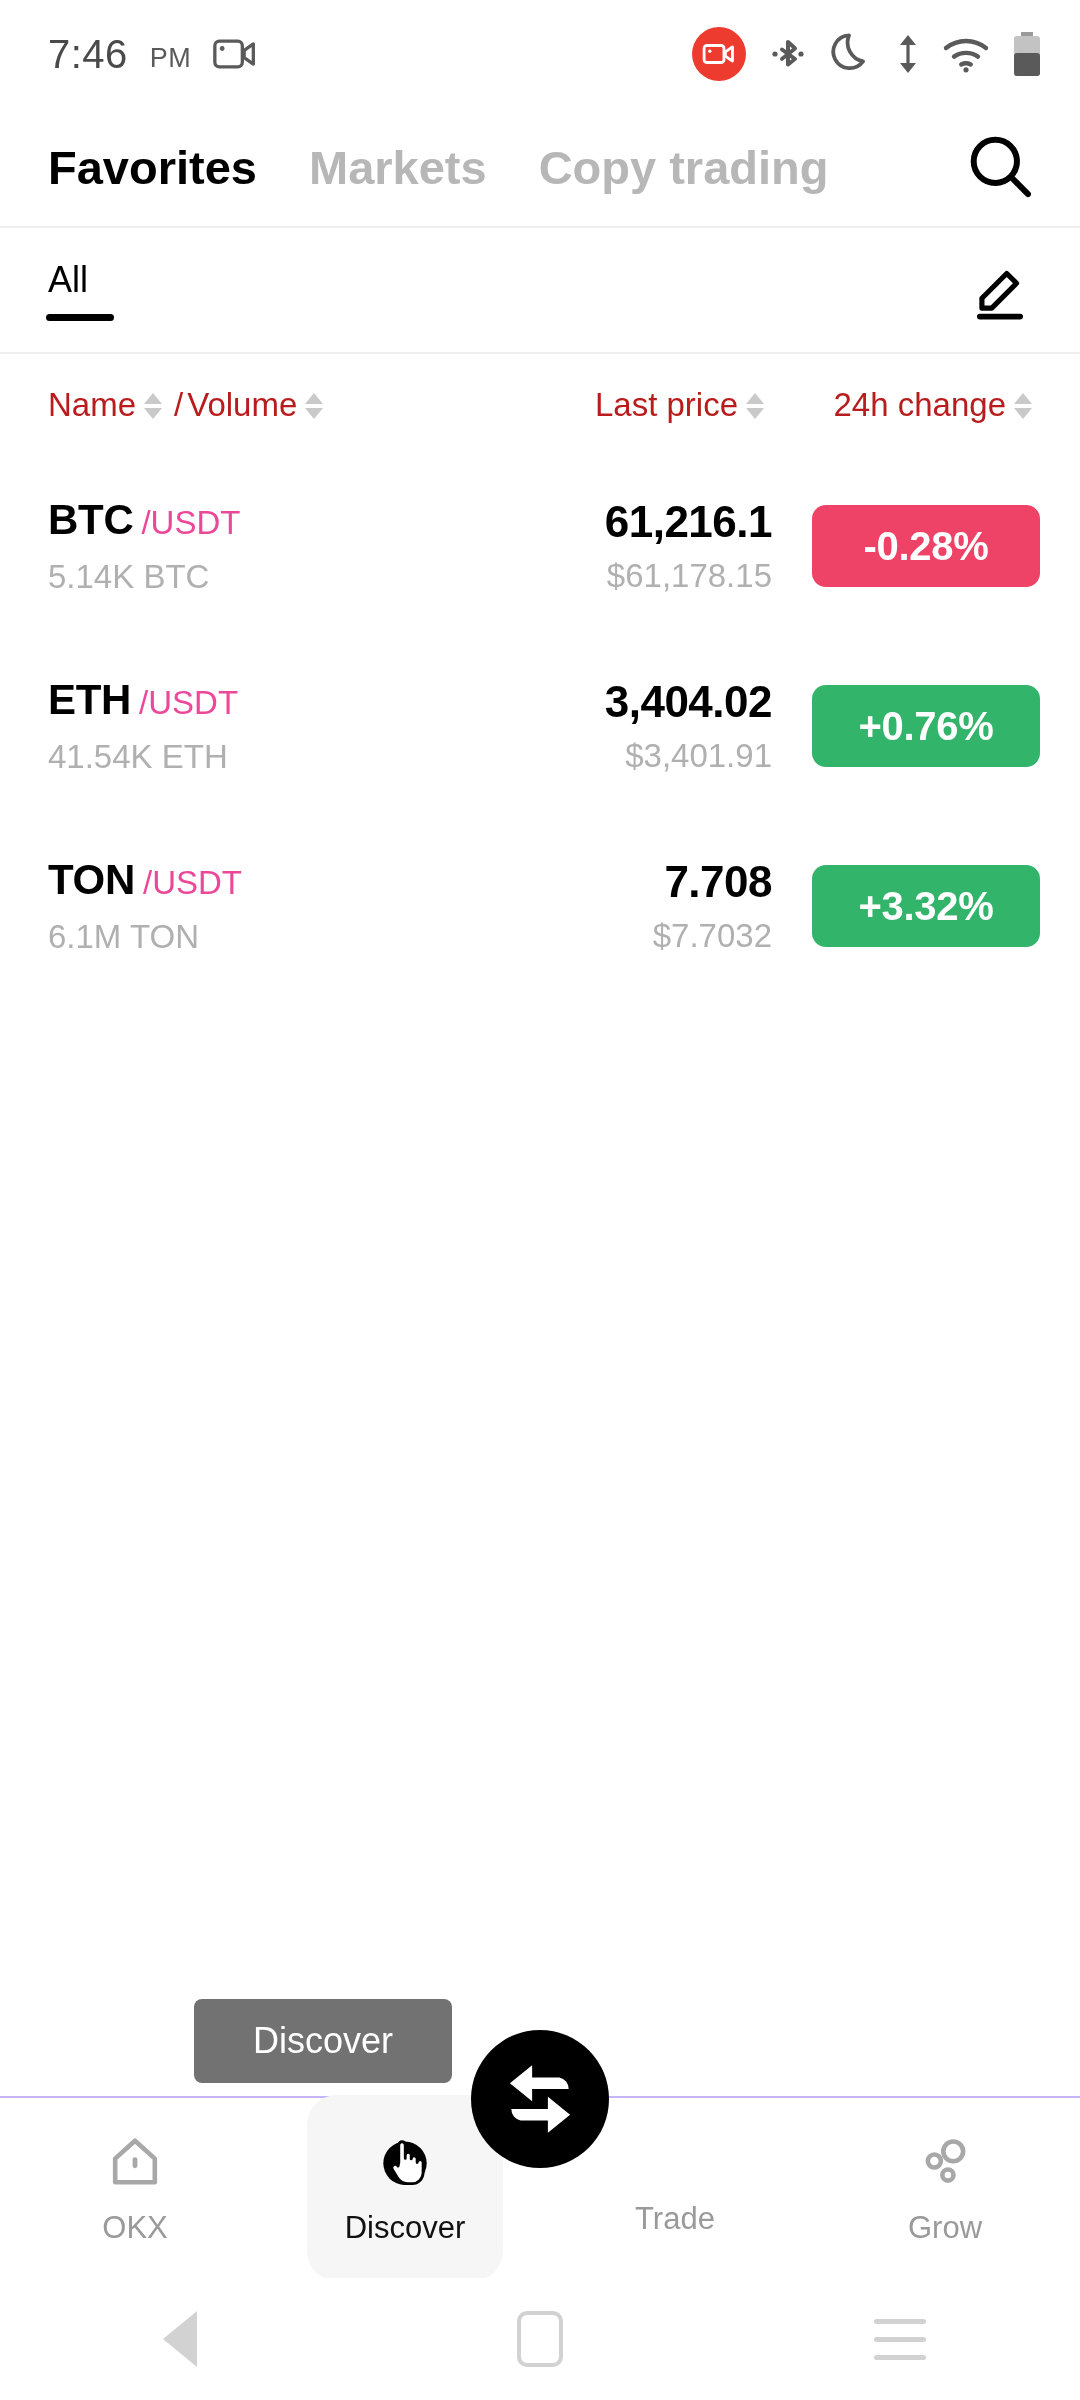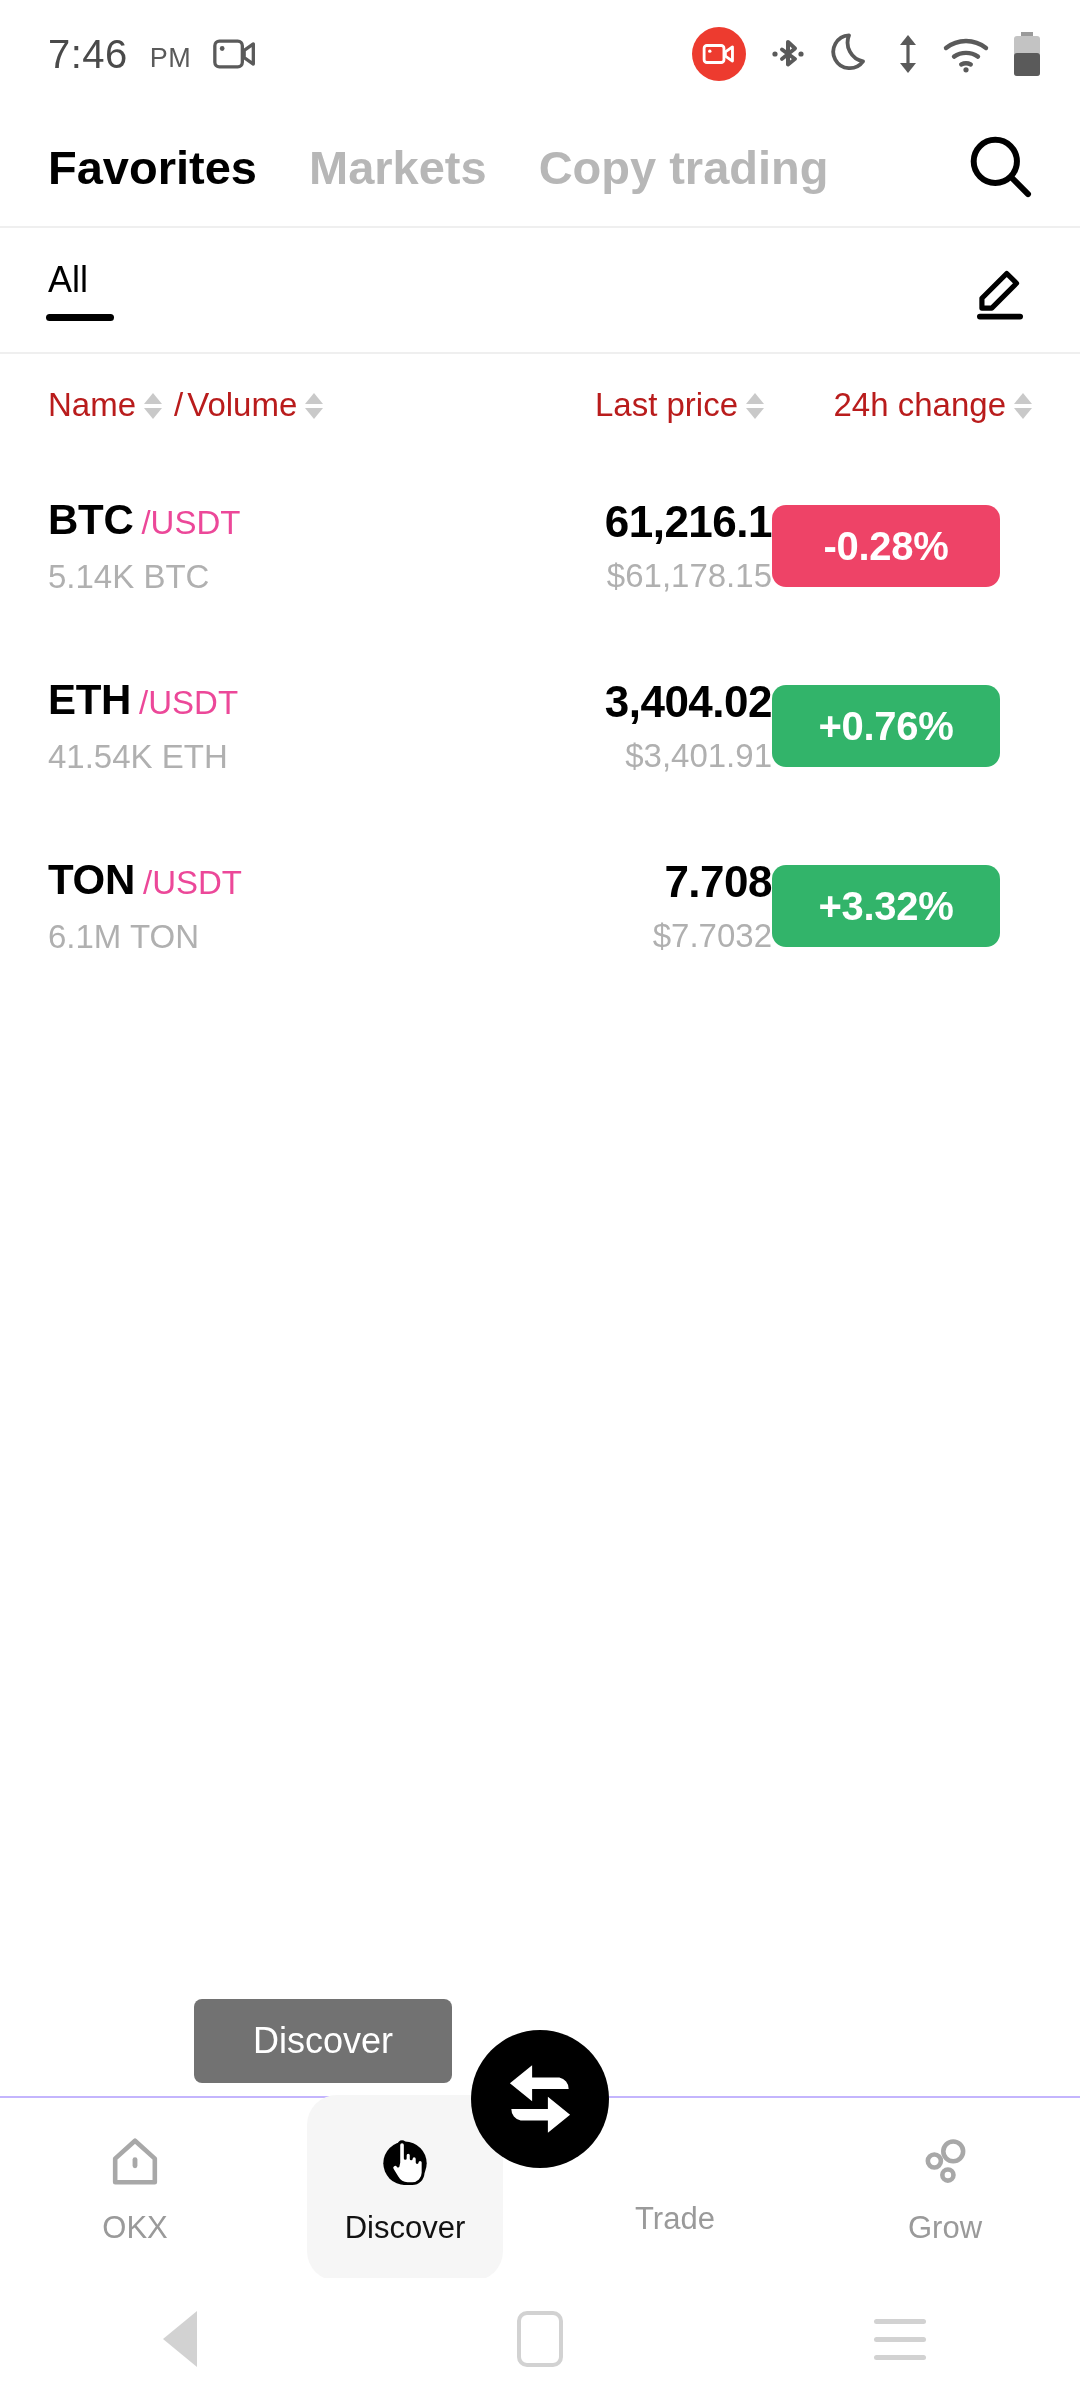--- a/index.html
+++ b/index.html
@@ -74,21 +74,21 @@
     display: flex; align-items: center;
   }
   .cell-name { flex: 1; display: flex; flex-direction: column; gap: 14px; }
   .pair { display: flex; align-items: baseline; }
   .pair-base { font-size: 42px; font-weight: 700; color: #000; letter-spacing: -.3px; }
   .pair-quote { font-size: 33px; color: #ec4899; margin-left: 8px; }
   .volume { font-size: 33px; color: #b0b0b0; }
   .cell-price { width: 268px; display: flex; flex-direction: column; align-items: flex-end; gap: 10px; }
   .price-main { font-size: 44px; font-weight: 700; color: #000; letter-spacing: -.5px; }
   .price-sub { font-size: 33px; color: #b0b0b0; }
-  .cell-change { width: 268px; display: flex; justify-content: flex-start; }
+  .cell-change { width: 268px; display: flex; justify-content: flex-end; }
   .badge {
     min-width: 228px; height: 82px; border-radius: 14px;
     display: flex; align-items: center; justify-content: center;
     font-size: 40px; font-weight: 700; color: #ffffff; letter-spacing: -.3px;
   }
   .badge.up { background: #32B46A; }
   .badge.down { background: #EE4367; }
 
   
   .tooltip {

